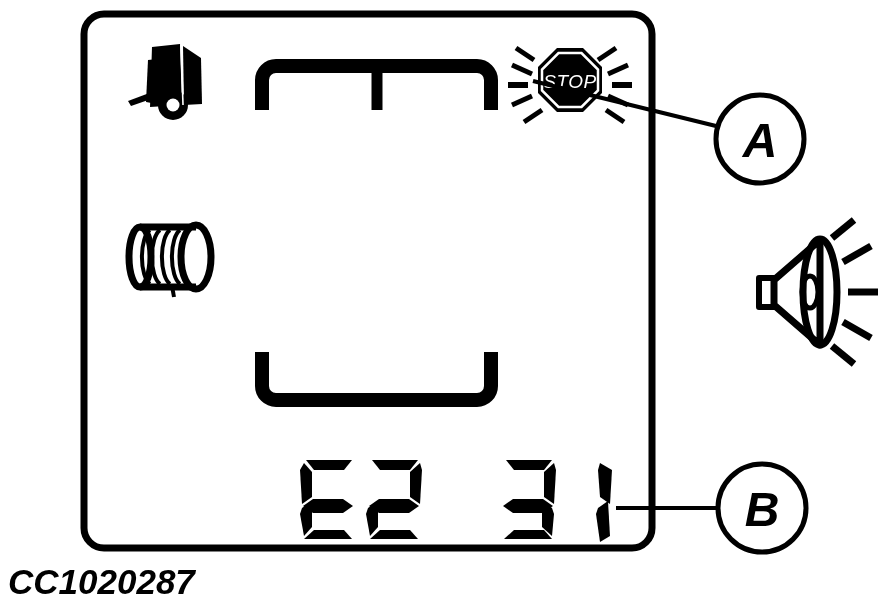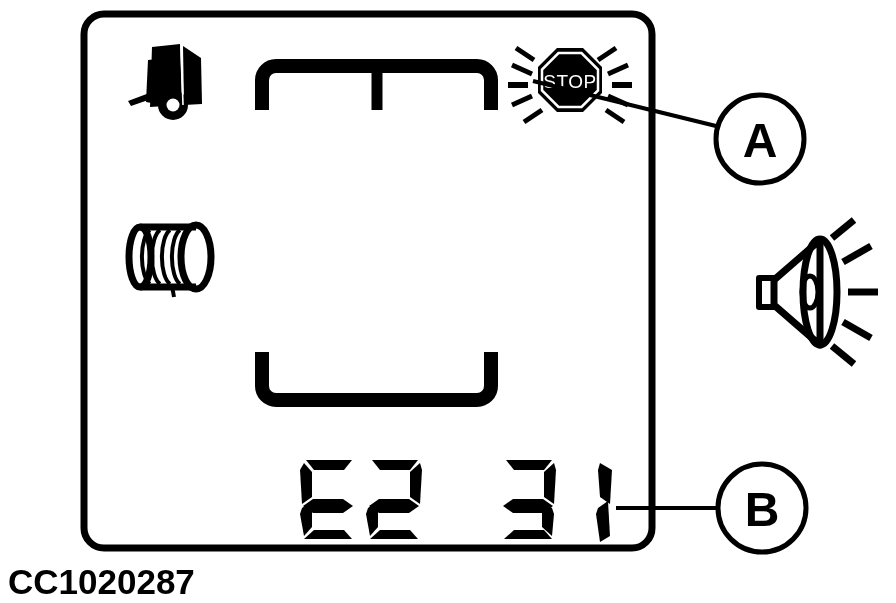--- a/index.html
+++ b/index.html
@@ -14,20 +14,21 @@
     position: relative;
     overflow: hidden;
     font-family: "Liberation Sans", sans-serif;
   }
   #diagram-root {
     position: absolute;
     left: 0;
     top: 0;
     width: 896px;
     height: 603px;
+    font-style: italic;
   }
   svg.figure {
     display: block;
     width: 896px;
     height: 603px;
   }
   .stroke-blk {
     fill: none;
     stroke: #000000;
   }

